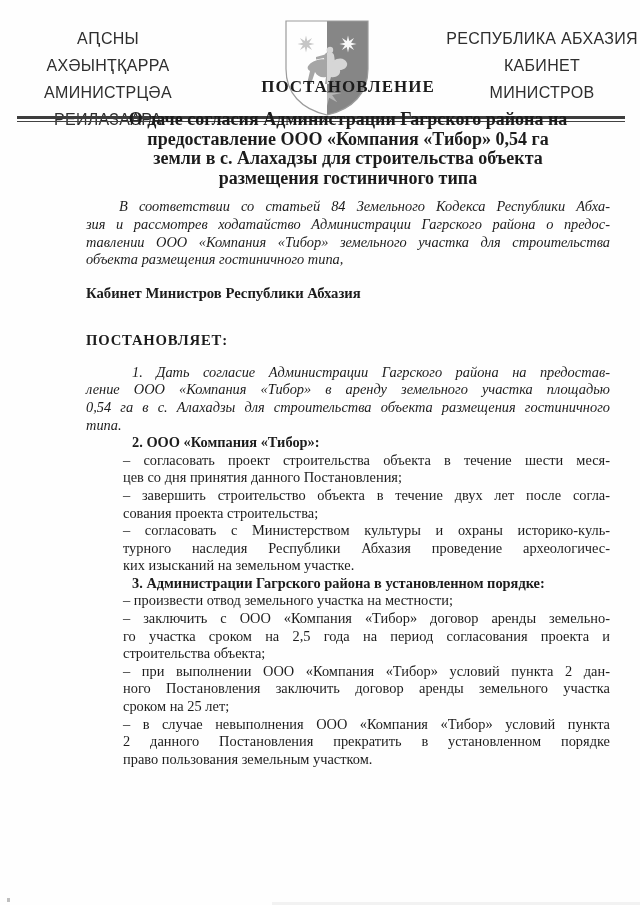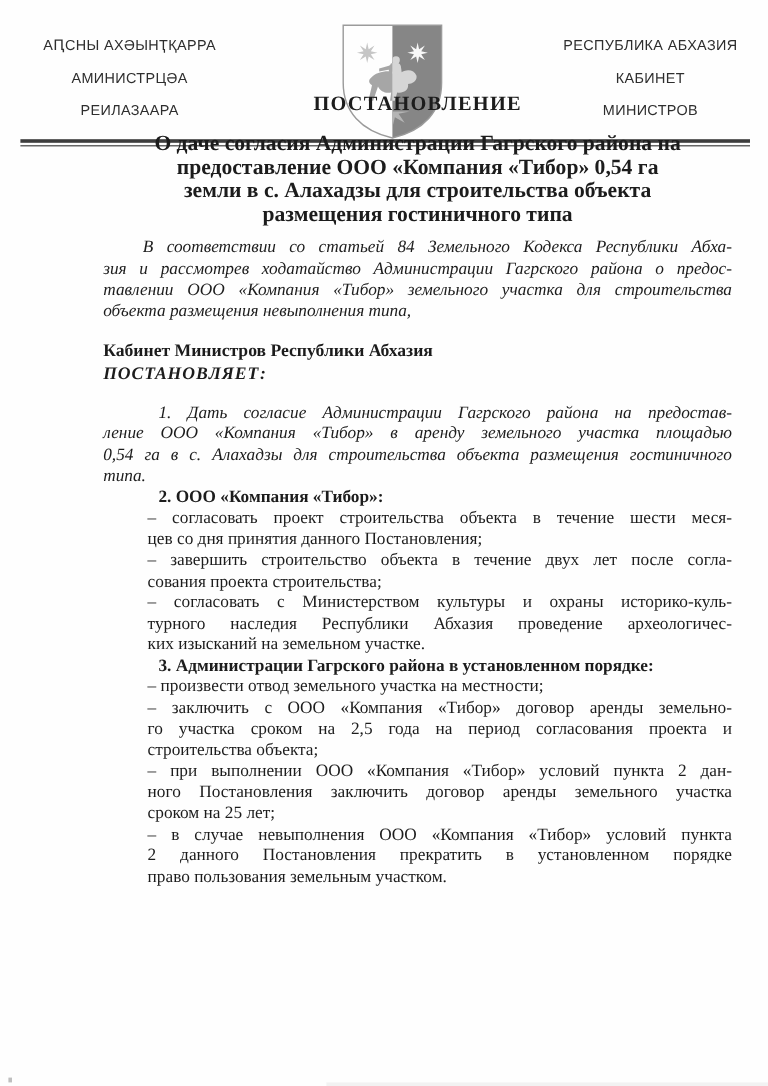--- a/index.html
+++ b/index.html
@@ -14,21 +14,21 @@
     width: 640px; height: 905px;
     background: #fefefe;
     overflow: hidden;
   }
 
   
   .hdr-left, .hdr-right {
     position: absolute; top: 25px;
     text-align: center;
     font-family: "Liberation Sans", "DejaVu Sans", sans-serif;
-    font-size: 12px; line-height: 27px;
+    font-size: 16px; line-height: 27px;
     color: #2e2e2e; letter-spacing: 0.3px;
     font-weight: 400;
   }
   .hdr-left  { left: 16px;  width: 184px; }
   .hdr-right { left: 446px; width: 192px; }
 
   .emblem { position: absolute; left: 281px; top: 17px; width: 92px; height: 101px; }
 
   .rule { position: absolute; left: 17px; top: 116px; width: 608px; }
   .rule-a { height: 2.5px; background: #3d3d3d; }
@@ -43,21 +43,21 @@
     margin-top: 75px; text-align: center;
     font-weight: 700; font-size: 17px; letter-spacing: 1px; line-height: 23px;
   }
   .doc-subtitle { margin-top: 12px; text-align: center; font-weight: 700;
                   font-size: 18px; line-height: 19.6px; }
 
   .para { margin-top: 10px; font-style: italic; }
   .para-item { margin-top: 14px; }
   .center-heading { margin-top: 15px; font-weight: 700;
                     font-size: 14.7px; line-height: 19px; }
-  .caps-heading { margin-top: 0; letter-spacing: 0.8px; font-style: italic; }
+  .caps-heading { margin-top: 28px; letter-spacing: 0.8px; }
   .item-head { text-indent: 46px; font-weight: bold; }
   .subitem { margin-left: 37px; }
 
   .jline { text-align: justify; text-align-last: justify; }
   .jline.lastline { text-align: left; text-align-last: left; }
   .indent { text-indent: 33px; }
   .para-item .indent { text-indent: 46px; }
 
   
   .bottom-strip { position: absolute; left: 272px; bottom: 0; width: 368px;
@@ -126,21 +126,21 @@
       <div>О даче согласия Администрации Гагрского района на</div>
       <div>предоставление ООО «Компания «Тибор» 0,54 га</div>
       <div>земли в с. Алахадзы для строительства объекта</div>
       <div>размещения гостиничного типа</div>
     </div>
     <div id="doc-body">
         <div class="para">
           <div class="jline indent">В соответствии со статьей 84 Земельного Кодекса Республики Абха-</div>
           <div class="jline">зия и рассмотрев ходатайство Администрации Гагрского района о предос-</div>
           <div class="jline">тавлении ООО «Компания «Тибор» земельного участка для строительства</div>
-          <div class="jline lastline">объекта размещения невыполнения типа,</div>
+          <div class="jline lastline">объекта размещения гостиничного типа,</div>
         </div>
         <div class="center-heading">Кабинет Министров Республики Абхазия</div>
         <div class="center-heading caps-heading">ПОСТАНОВЛЯЕТ:</div>
         <div class="para para-item">
           <div class="jline indent">1. Дать согласие Администрации Гагрского района на предостав-</div>
           <div class="jline">ление ООО «Компания «Тибор» в аренду земельного участка площадью</div>
           <div class="jline">0,54 га в с. Алахадзы для строительства объекта размещения гостиничного</div>
           <div class="jline lastline">типа.</div>
         </div>
         <div class="item-head">2. ООО «Компания «Тибор»:</div>

